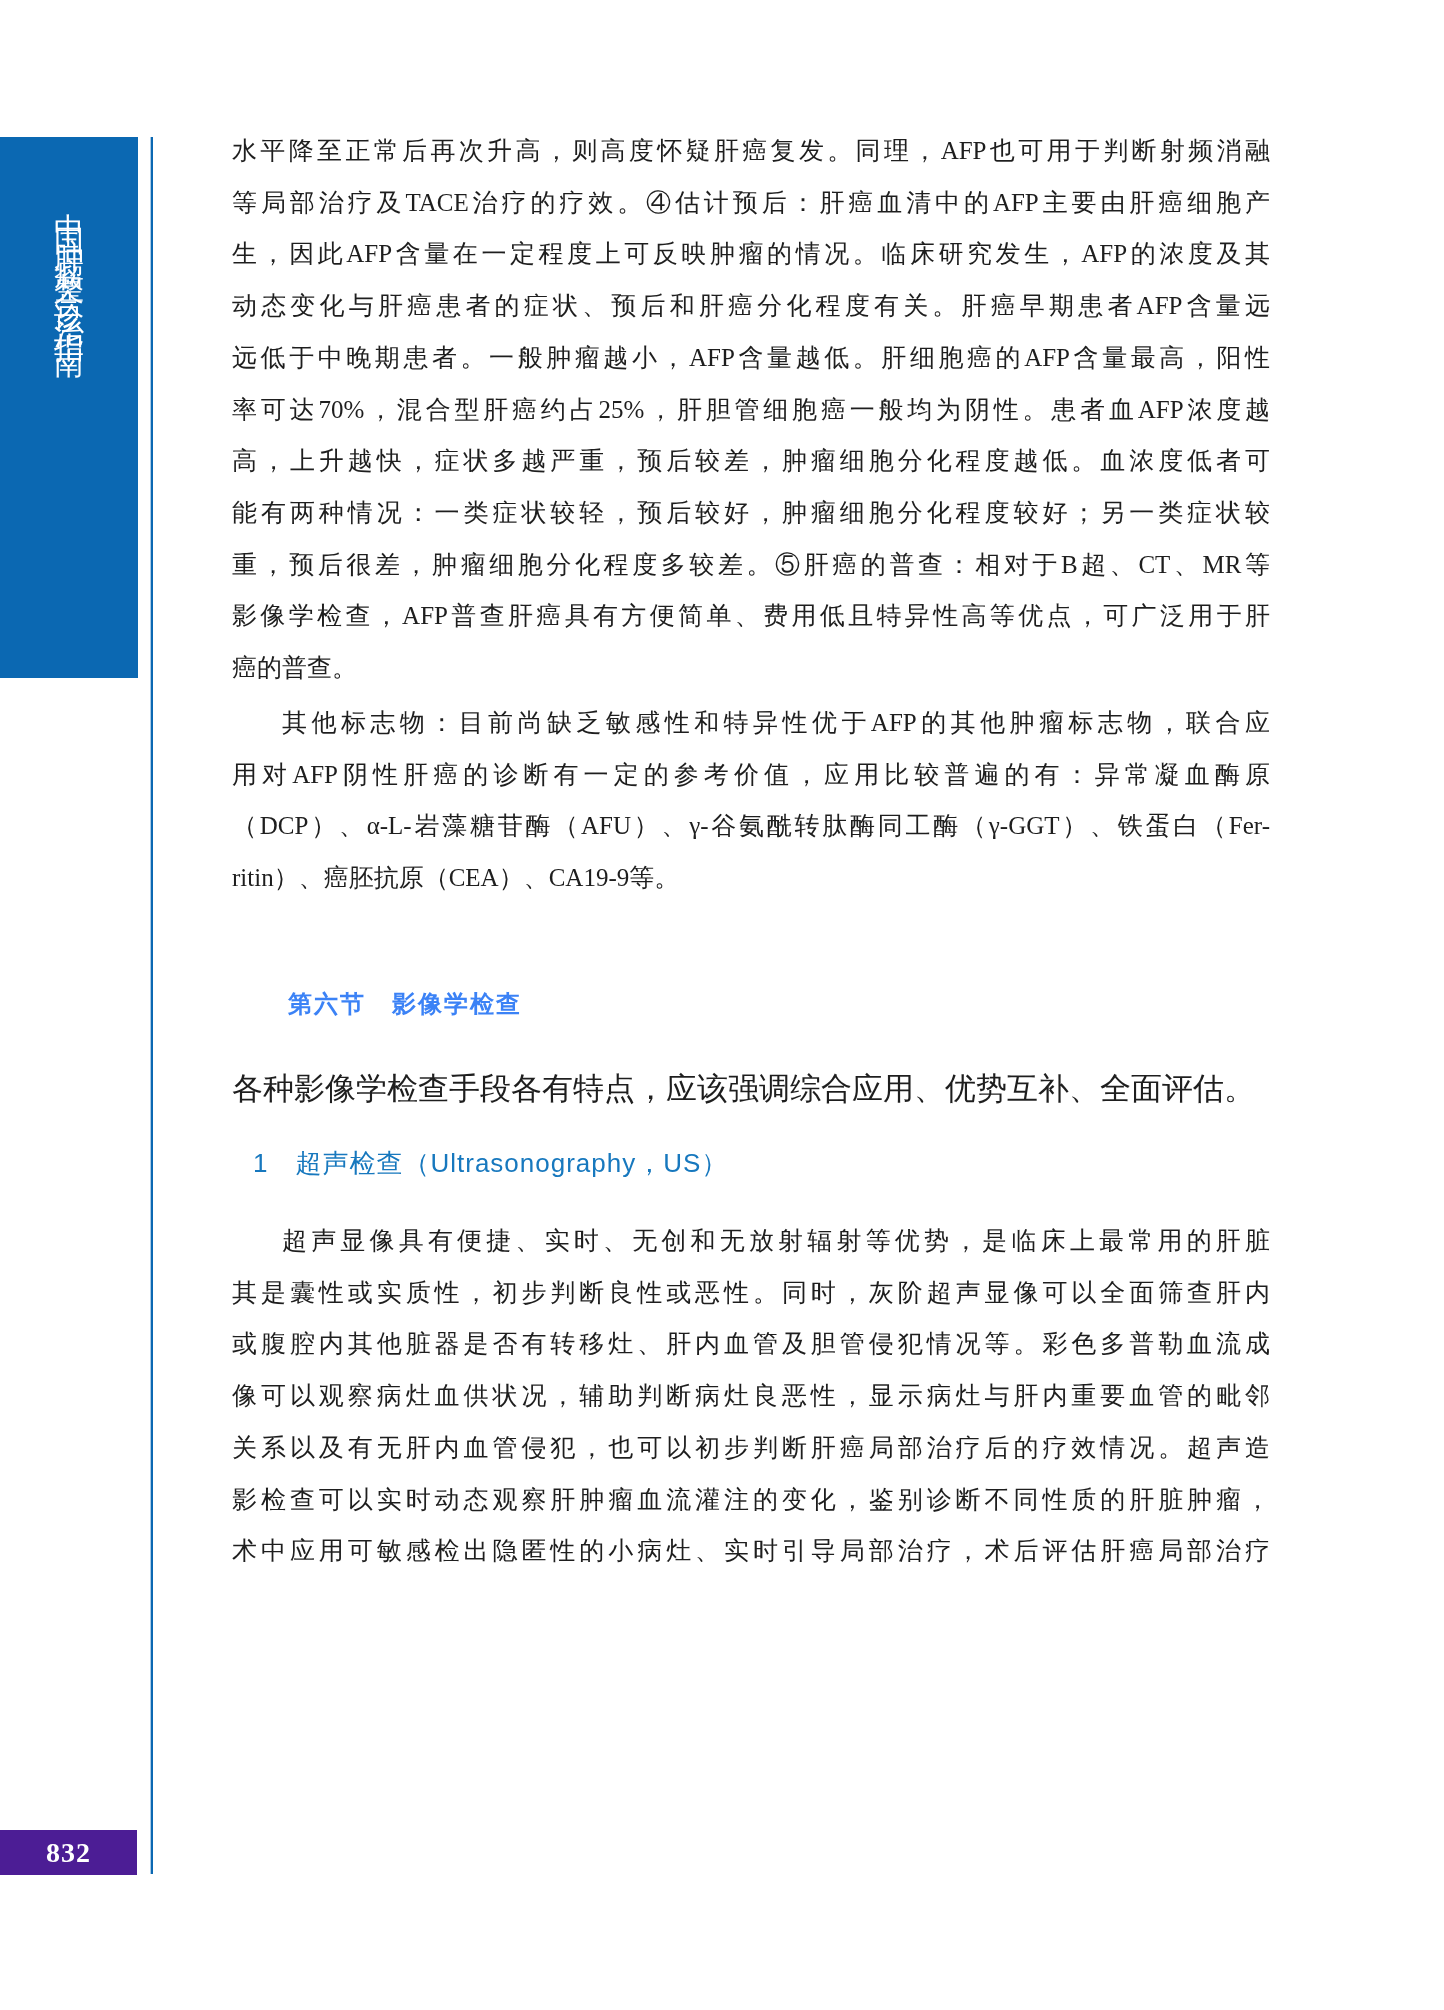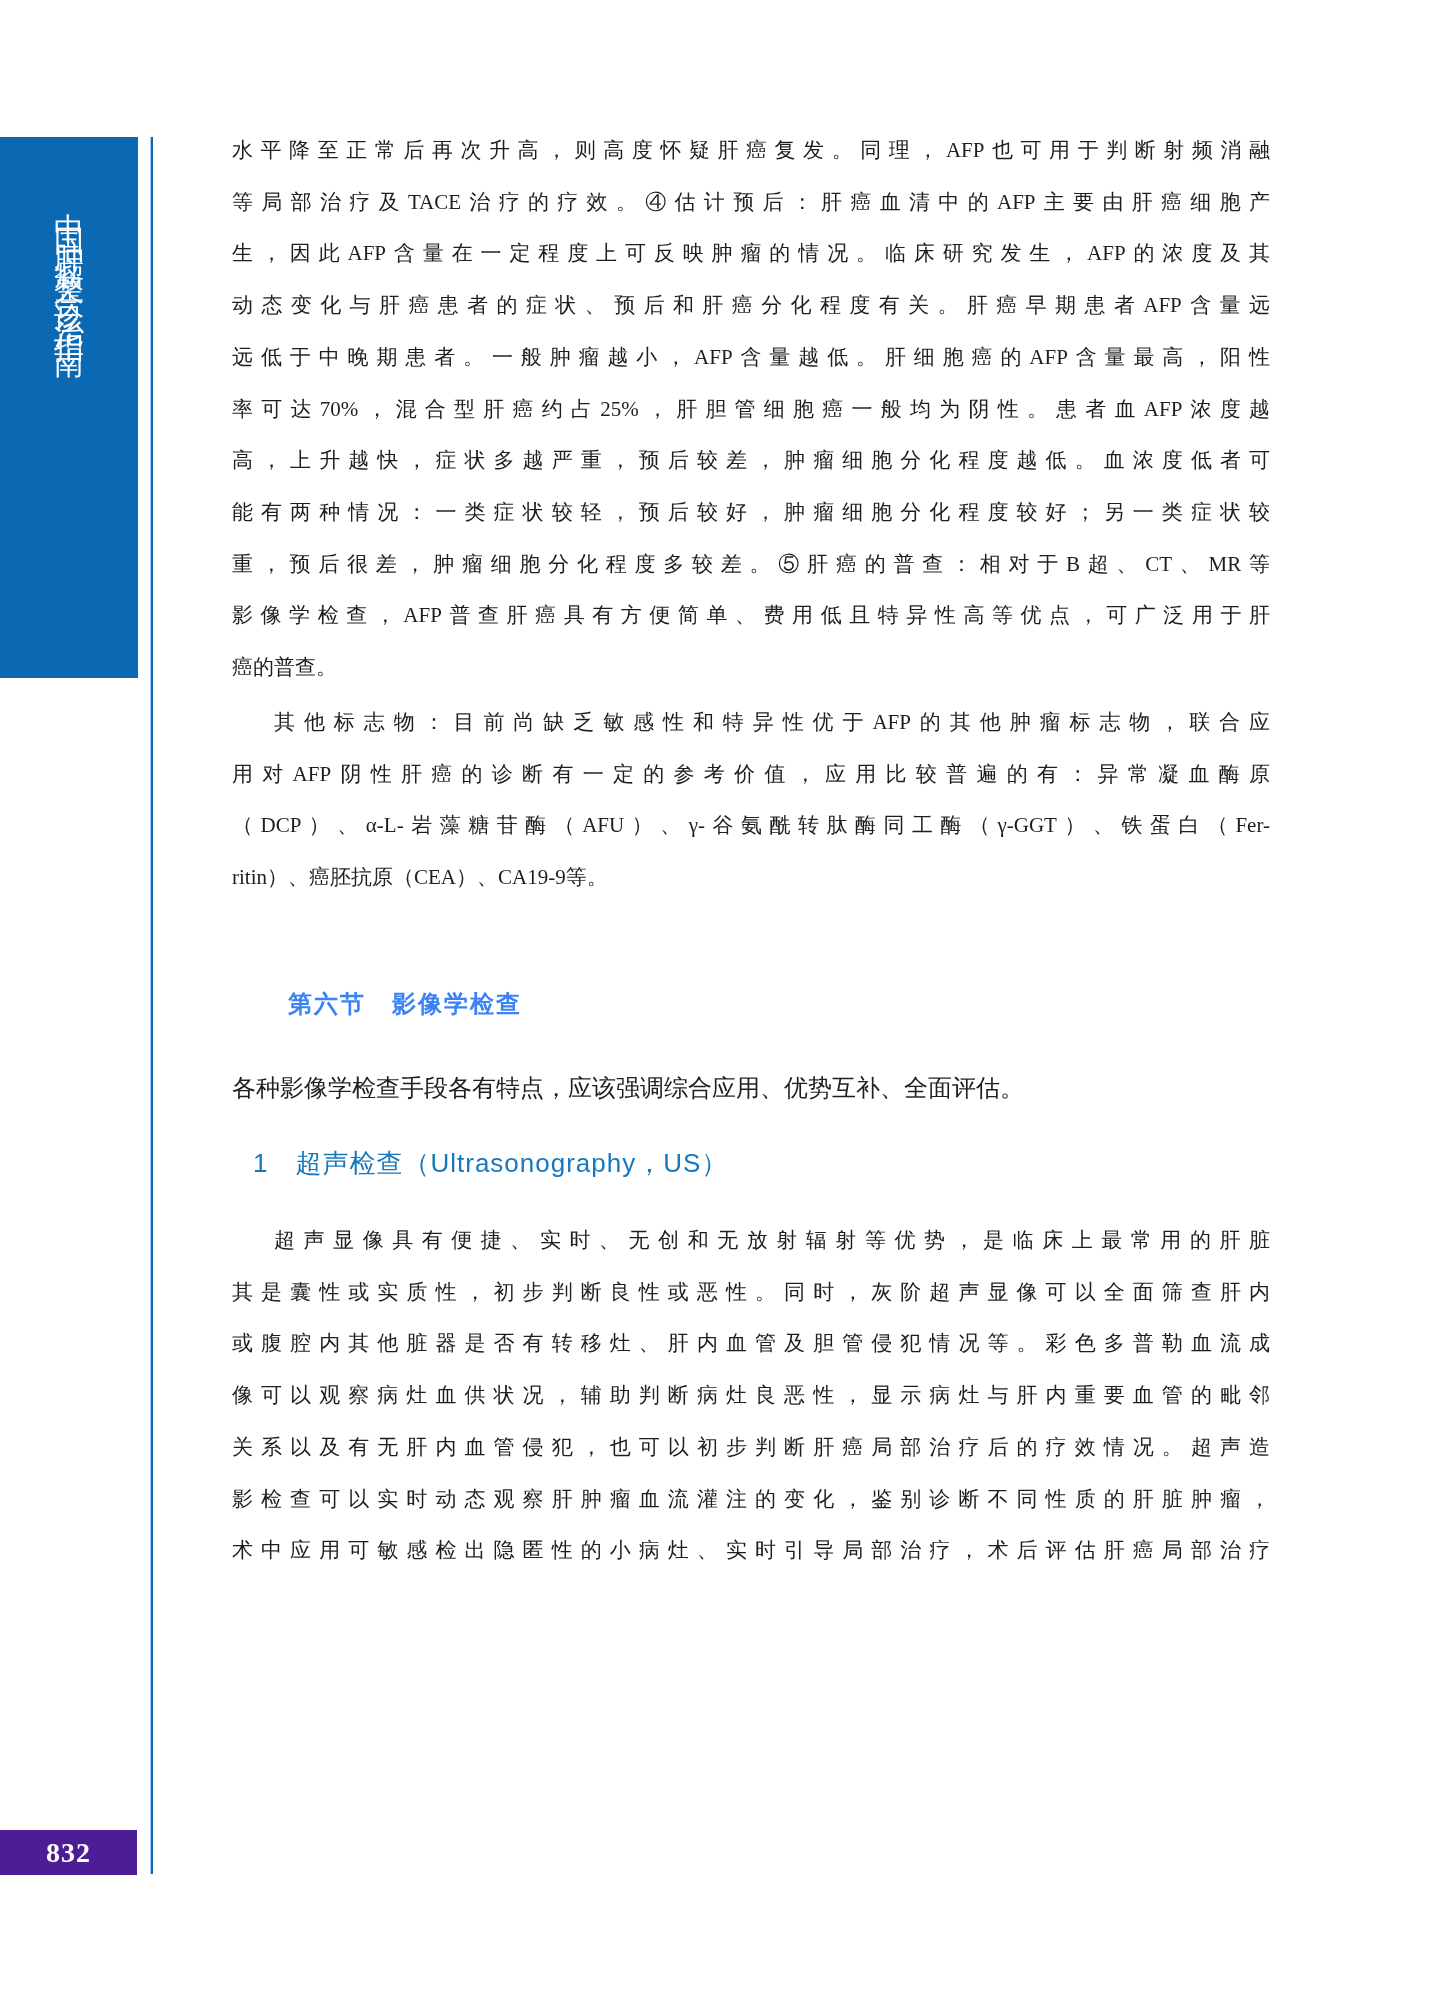--- a/index.html
+++ b/index.html
@@ -42,40 +42,40 @@
   .pagenum{
     color:#ffffff;
     font-family:"Liberation Serif","DejaVu Serif",serif;
     font-weight:bold;
     font-size:28px;
     letter-spacing:1px;
   }
   
   .para{
     position:absolute;left:232px;width:1038px;
-    font-size:21px;line-height:51.7px;
+    font-size:25px;line-height:51.7px;
     color:#1e1e1e;
   }
   .tline{text-align:justify;text-align-last:justify;}
   .tline-last{text-align-last:left;}
   .indent-first .tline:first-child{text-indent:2em;}
   #para1{top:125px;}
   #para2{top:697px;}
   #para3{top:1215px;}
   .section-heading{
     position:absolute;left:288px;top:982px;
     font-family:"Liberation Serif","DejaVu Serif",serif;
     font-weight:bold;
     font-size:24px;line-height:44px;
     color:#3b82f6;
     letter-spacing:2px;
   }
   .section-intro{
     position:absolute;left:232px;top:1063px;width:1038px;
-    font-size:24px;line-height:51.7px;
+    font-size:31px;line-height:51.7px;
     color:#1e1e1e;
   }
   .sub-heading{
     position:absolute;left:253px;top:1143px;
     font-family:"Liberation Sans","DejaVu Sans",sans-serif;
     font-weight:500;
     font-size:26px;line-height:41px;
     color:#1778be;
     letter-spacing:1px;
   }

